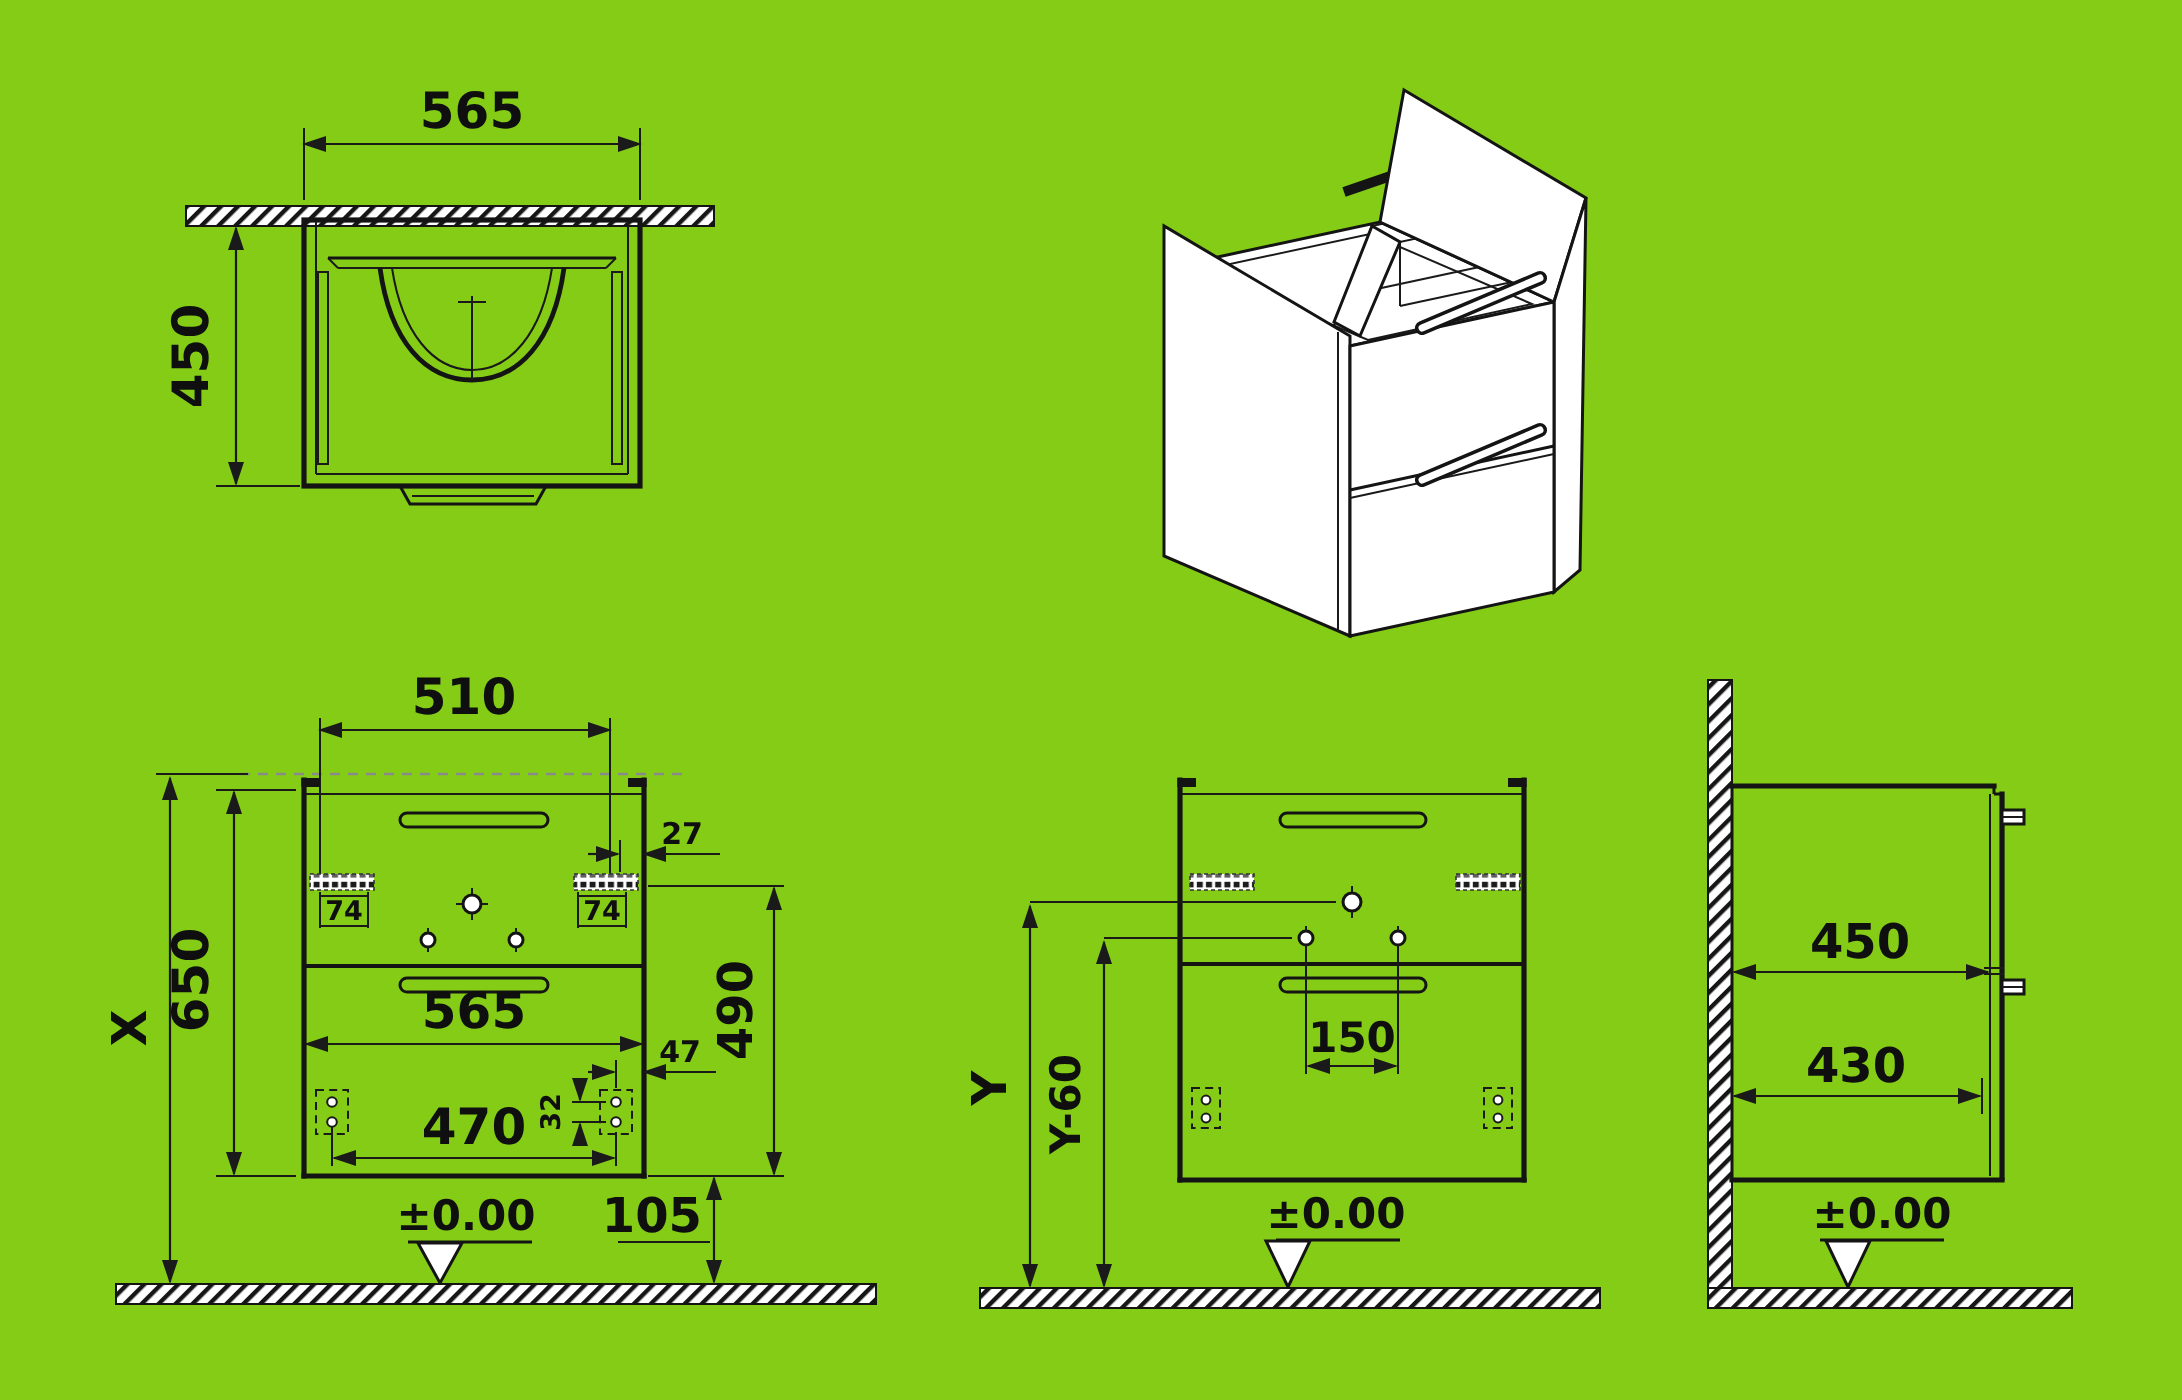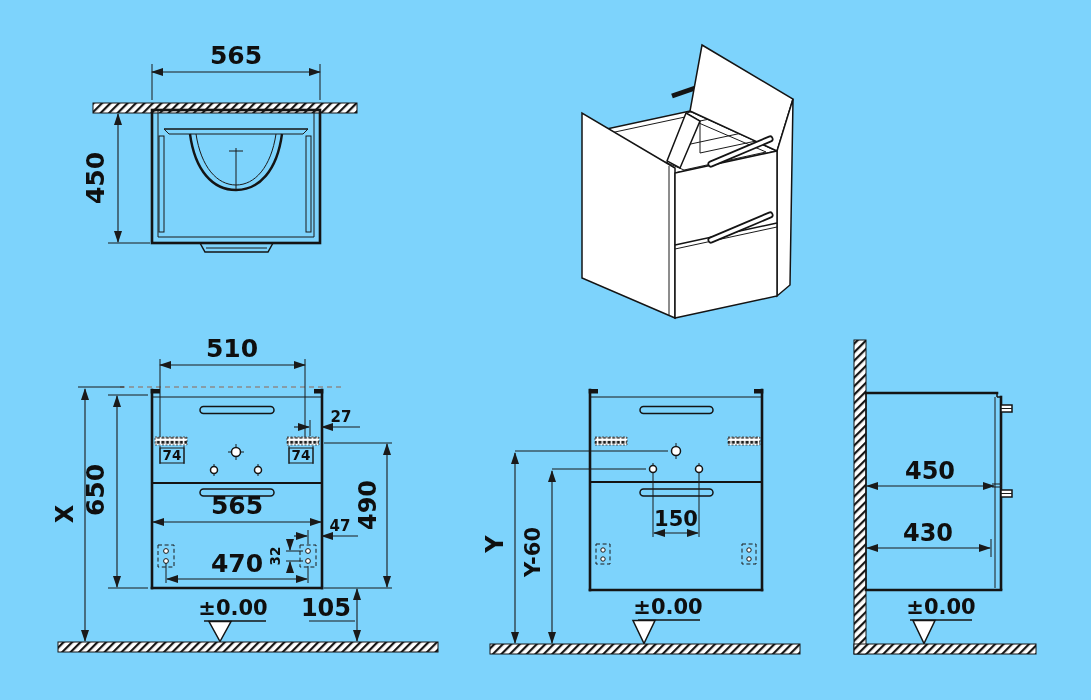--- a/index.html
+++ b/index.html
@@ -1,16 +1,16 @@
 <!DOCTYPE html>
 <html><head>
 <meta charset="utf-8">
 <style>
   html,body{margin:0;padding:0;background:#ffffff;}
-  .stage{width:1091px;height:700px;background:#7dd3fc;position:relative;overflow:hidden;}
+  .stage{width:1091px;height:700px;background:#84cc16;position:relative;overflow:hidden;}
   svg{display:block;}
   .thick{stroke:#141414;stroke-width:2.6;fill:none;stroke-linecap:square;}
   .med{stroke:#141414;stroke-width:1.5;fill:none;}
   .thin{stroke:#1a1a1a;stroke-width:1;fill:none;}
   .dim{stroke:#1a1a1a;stroke-width:1.1;fill:none;}
   .fillw{fill:#ffffff;}
   .dashed{stroke-dasharray:4 2.6;}
   .topline{stroke:#8a8a8a;stroke-width:1.3;stroke-dasharray:5 4;fill:none;}
   text.dt{font-family:"DejaVu Sans","Liberation Sans",sans-serif;font-weight:bold;fill:#0f0f0f;}
   .s25{font-size:25px;} .s24{font-size:24px;} .s21{font-size:21px;}

